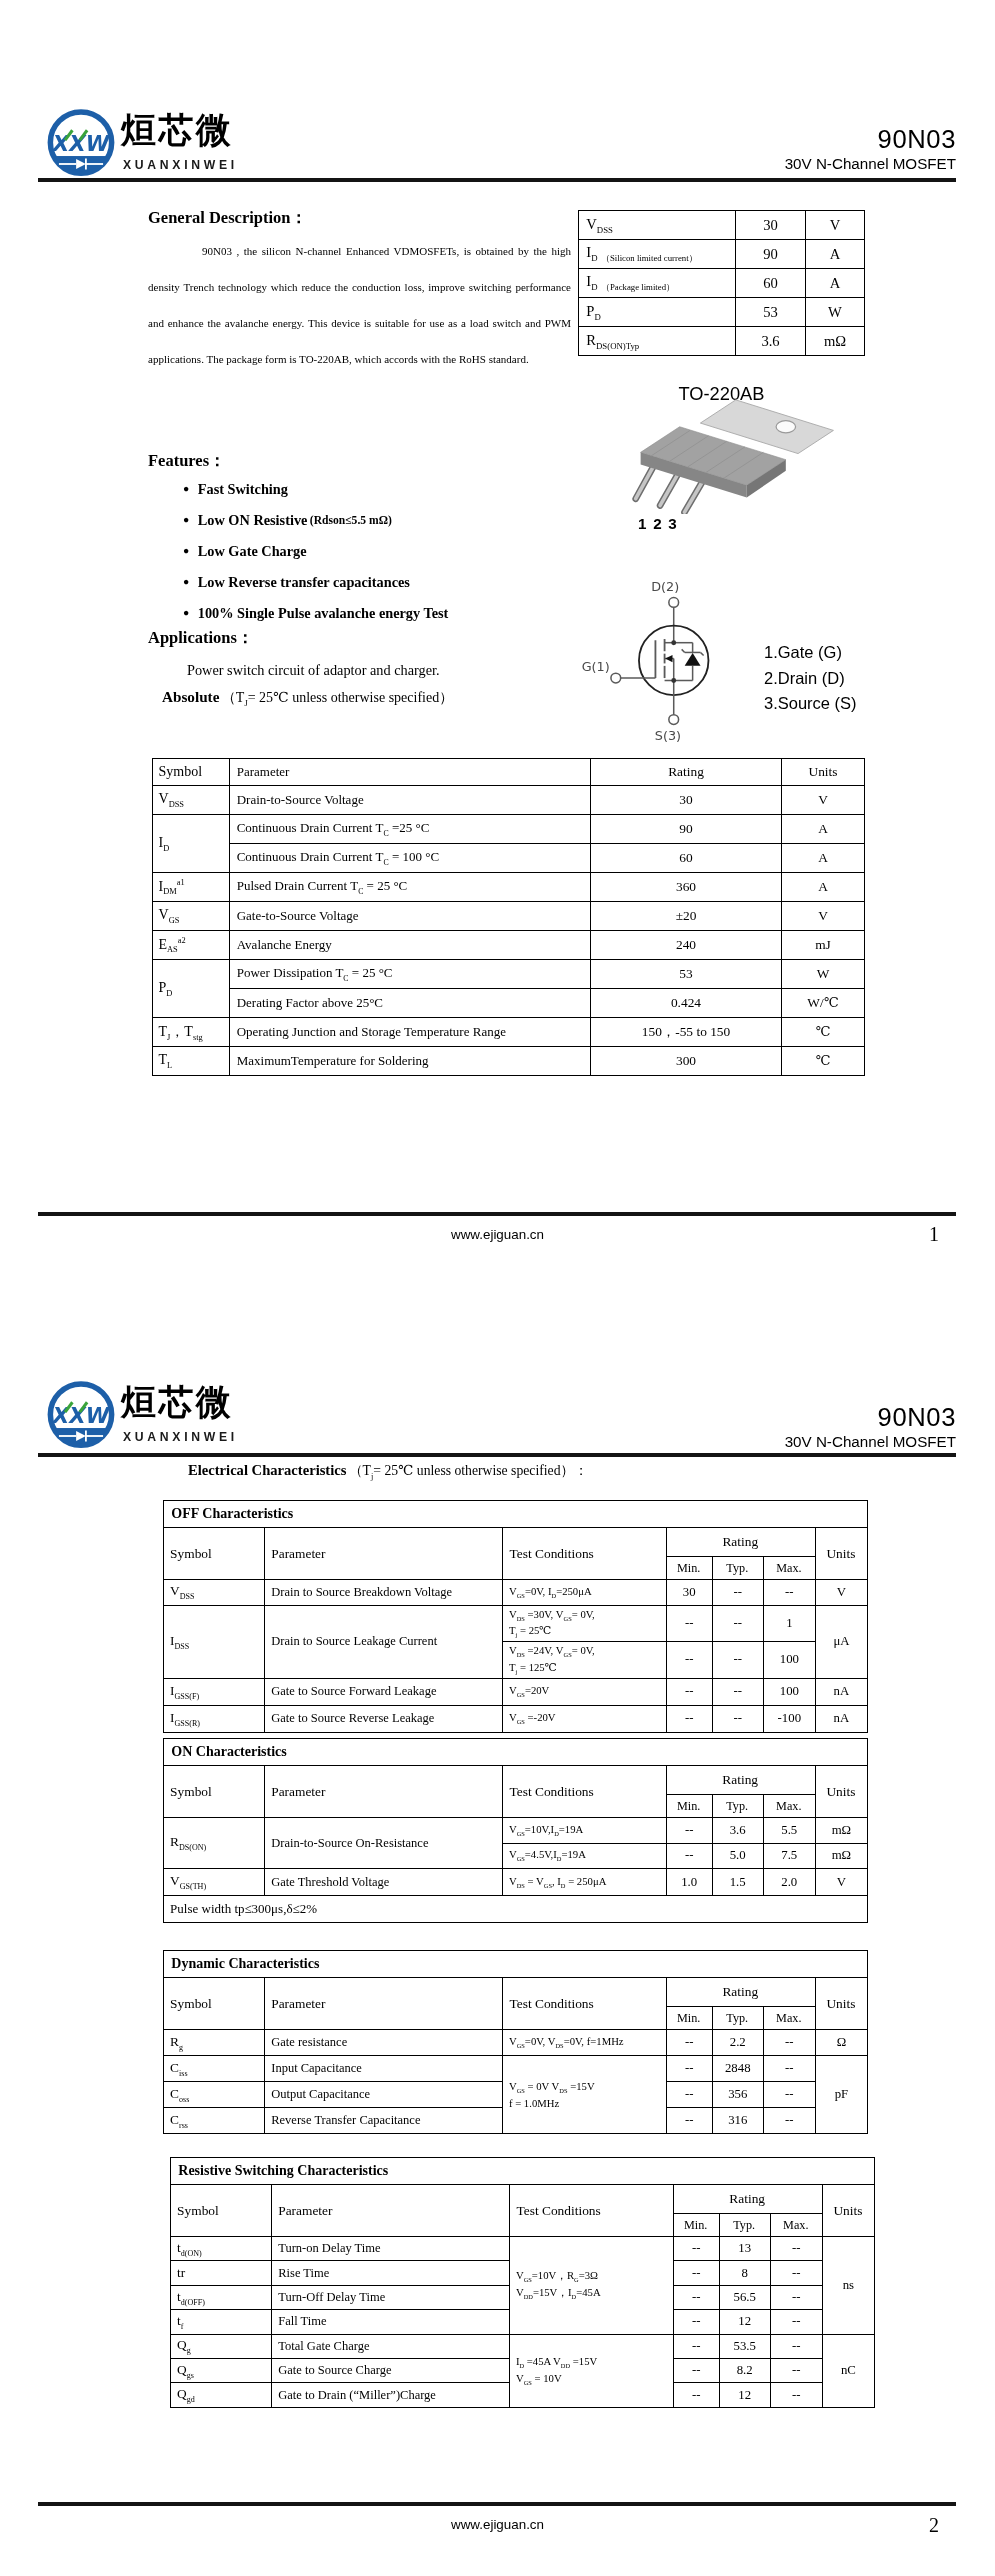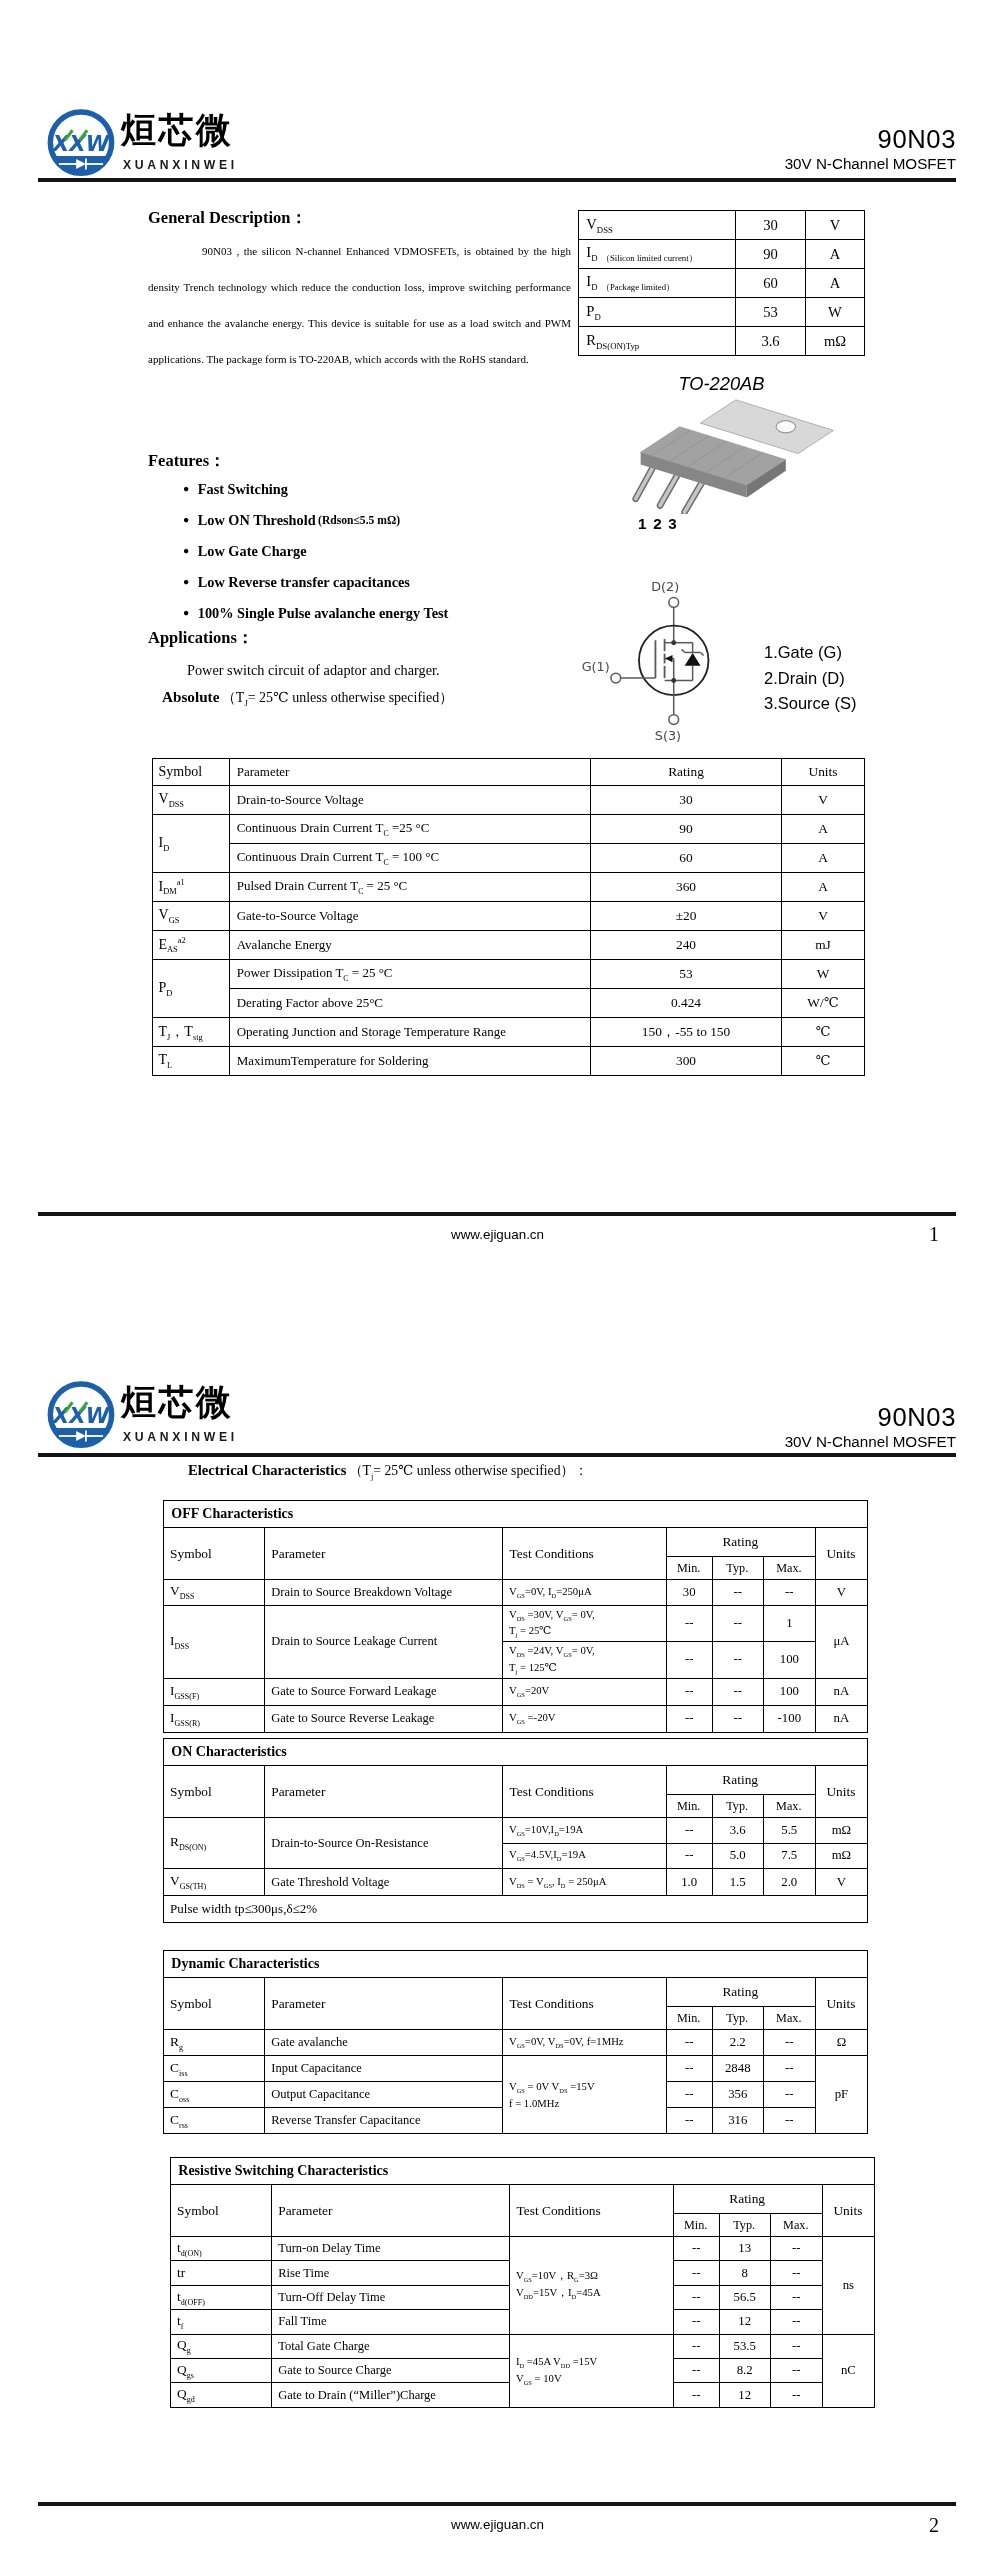--- a/index.html
+++ b/index.html
@@ -127,21 +127,21 @@
           <td class="c-u">W</td>
         </tr>
     <tr style="height:29px">
           <td class="c-s">R<sub>DS(ON)Typ</sub></td>
           <td class="c-v">3.6</td>
           <td class="c-u">mΩ</td>
         </tr>
   </tbody>
     </table>
 
-  <div class="pkg-title" style="left:578px;top:373px;width:287px;font-style:italic;">TO-220AB</div>
+  <div class="pkg-title" style="left:578px;top:383px;width:287px;">TO-220AB</div>
   <svg class="abs" style="left:632px;top:395px;" width="232" height="119" viewBox="0 0 380 195">
     <g>
       <line x1="40" y1="108" x2="6" y2="170" stroke="#6e6e6e" stroke-width="11" stroke-linecap="round"></line>
       <line x1="80" y1="121" x2="46" y2="181" stroke="#6e6e6e" stroke-width="11" stroke-linecap="round"></line>
       <line x1="120" y1="134" x2="86" y2="192" stroke="#6e6e6e" stroke-width="11" stroke-linecap="round"></line>
       <line x1="40" y1="108" x2="6" y2="170" stroke="#c6c6c6" stroke-width="6" stroke-linecap="round"></line>
       <line x1="80" y1="121" x2="46" y2="181" stroke="#c6c6c6" stroke-width="6" stroke-linecap="round"></line>
       <line x1="120" y1="134" x2="86" y2="192" stroke="#c6c6c6" stroke-width="6" stroke-linecap="round"></line>
     </g>
     <polygon points="170,8 330,58 272,96 112,46" fill="#d8d8d8" stroke="#a8a8a8" stroke-width="1.5"></polygon>
@@ -163,21 +163,21 @@
 
   <div class="h1 abs" style="left:148px;top:450px;">Features：</div>
   <ul class="feat abs" style="left:183px;top:474px;margin:0;padding:0;">
     <li>
         <span class="bullet">●</span>
         <span class="ft">Fast Switching</span>
         <span class="fn"></span>
       </li>
     <li>
         <span class="bullet">●</span>
-        <span class="ft">Low ON Threshold</span>
+        <span class="ft">Low ON Resistive</span>
         <span class="fn">(Rdson≤5.5 mΩ)</span>
       </li>
     <li>
         <span class="bullet">●</span>
         <span class="ft">Low Gate Charge</span>
         <span class="fn"></span>
       </li>
     <li>
         <span class="bullet">●</span>
         <span class="ft">Low Reverse transfer capacitances</span>
@@ -495,21 +495,21 @@
       <th colspan="3" class="c-rating">Rating</th>
       <th rowspan="2" class="c-units">Units</th>
     </tr>
     <tr style="height:23px">
       <th class="c-mtm">Min.</th>
       <th class="c-mtm">Typ.</th>
       <th class="c-mtm">Max.</th>
     </tr>
     <tr style="height:26px">
           <td class="c-sym">R<sub>g</sub></td>
-          <td class="c-par">Gate avalanche</td>
+          <td class="c-par">Gate resistance</td>
           <td class="c-cond">V<sub>GS</sub>=0V, V<sub>DS</sub>=0V, f=1MHz</td>
           <td class="c-v">--</td>
           <td class="c-v">2.2</td>
           <td class="c-v">--</td>
           <td class="c-un">Ω</td>
         </tr>
     <tr style="height:26px">
           <td class="c-sym">C<sub>iss</sub></td>
           <td class="c-par">Input Capacitance</td>
           <td class="c-cond" rowspan="3">V<sub>GS</sub> = 0V V<sub>DS</sub> =15V<br>f = 1.0MHz</td>

